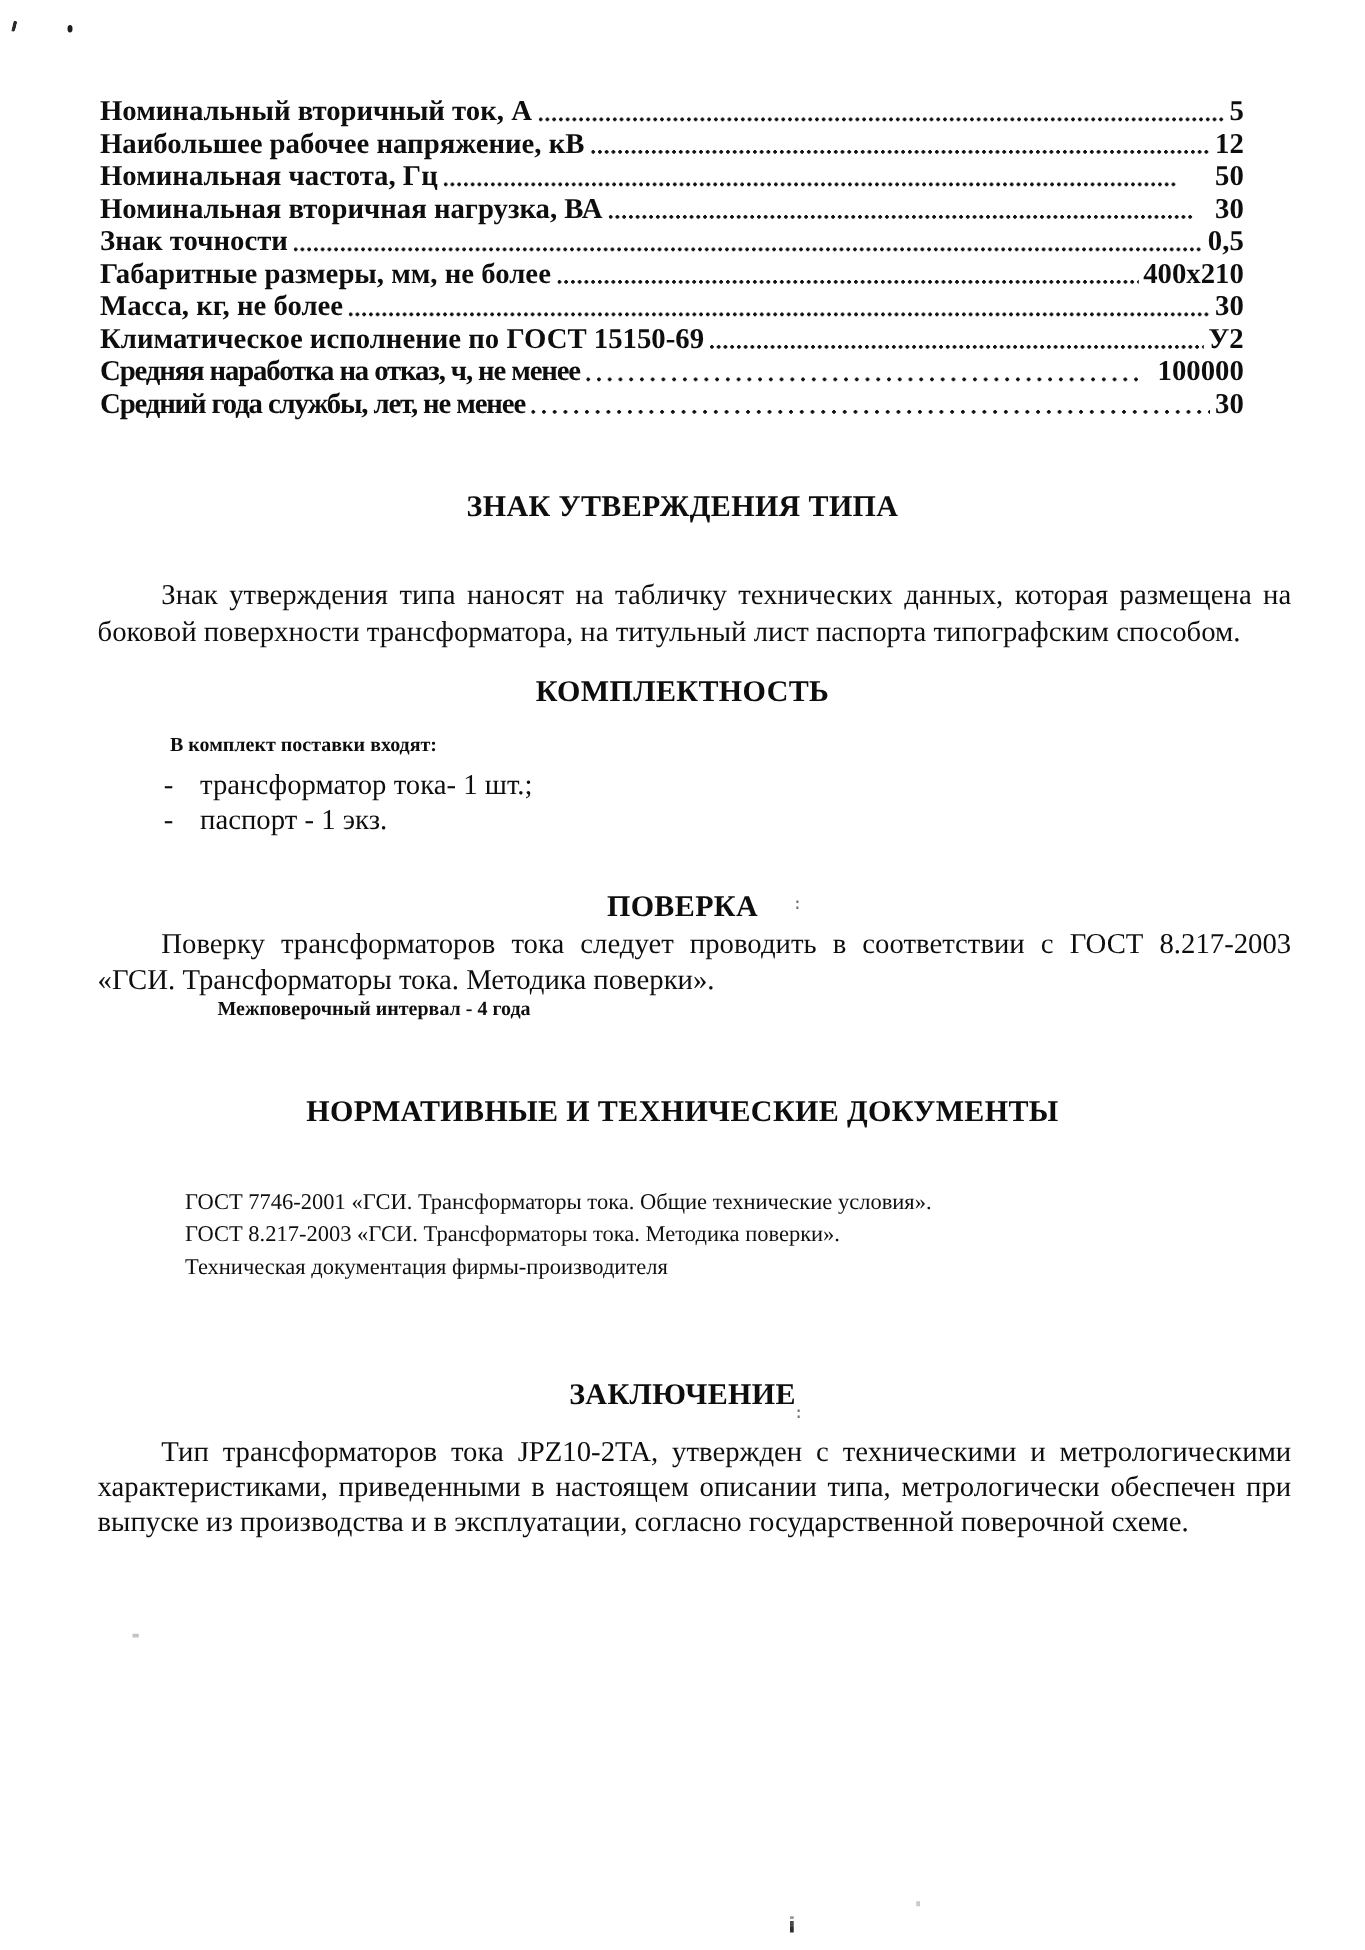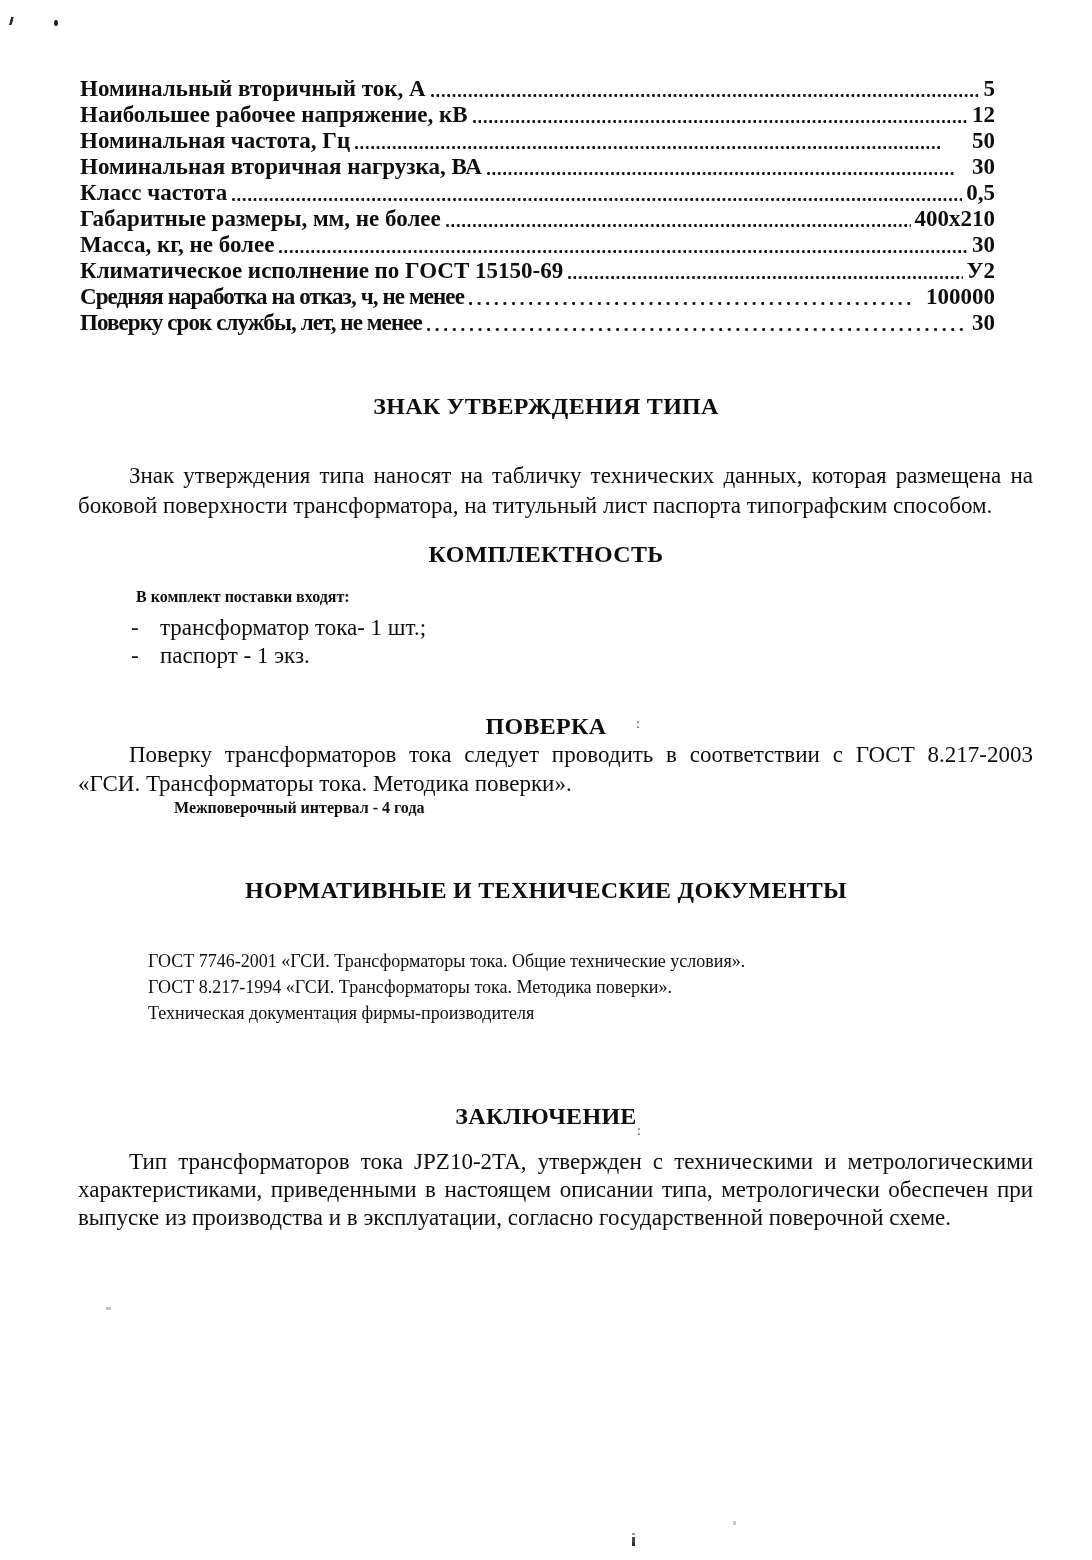--- a/index.html
+++ b/index.html
@@ -173,21 +173,21 @@
     <span class="spec-label">Номинальная частота, Гц</span>
       <span class="leader"></span>
       <span class="spec-value">50</span>
   </div>
   <div class="spec-row">
     <span class="spec-label">Номинальная вторичная нагрузка, ВА</span>
       <span class="leader"></span>
       <span class="spec-value">30</span>
   </div>
   <div class="spec-row">
-    <span class="spec-label">Класс частота</span>
+    <span class="spec-label">Знак точности</span>
       <span class="leader"></span>
       <span class="spec-value">0,5</span>
   </div>
   <div class="spec-row">
     <span class="spec-label">Габаритные размеры, мм, не более</span>
       <span class="leader"></span>
       <span class="spec-value">400x210</span>
   </div>
   <div class="spec-row">
     <span class="spec-label">Масса, кг, не более</span>
@@ -198,21 +198,21 @@
     <span class="spec-label">Климатическое исполнение по ГОСТ 15150-69</span>
       <span class="leader"></span>
       <span class="spec-value">У2</span>
   </div>
   <div class="spec-row">
     <span class="spec-label">Средняя наработка на отказ, ч, не менее</span>
       <span class="leader"></span>
       <span class="spec-value">100000</span>
   </div>
   <div class="spec-row">
-    <span class="spec-label">Поверку срок службы, лет, не менее</span>
+    <span class="spec-label">Средний года службы, лет, не менее</span>
       <span class="leader"></span>
       <span class="spec-value">30</span>
   </div>
 </div>
 
 <div id="h-type-approval" class="heading">ЗНАК УТВЕРЖДЕНИЯ ТИПА</div>
 <div id="p-type-approval" class="para">Знак утверждения типа наносят на табличку технических данных, которая размещена на боковой поверхности трансформатора, на титульный лист паспорта типографским способом.</div>
 
 <div id="h-completeness" class="heading">КОМПЛЕКТНОСТЬ</div>
 <div id="l-compl-intro" class="plain-line">В комплект поставки входят:</div>
@@ -225,21 +225,21 @@
     <span>паспорт - 1 экз.</span>
 </div>
 
 <div id="h-verification" class="heading">ПОВЕРКА</div>
 <div id="p-verification" class="para">Поверку трансформаторов тока следует проводить в соответствии с ГОСТ 8.217-2003 «ГСИ. Трансформаторы тока. Методика поверки».</div>
 <div id="l-interval" class="plain-line">Межповерочный интервал - 4 года</div>
 
 <div id="h-normative" class="heading">НОРМАТИВНЫЕ И ТЕХНИЧЕСКИЕ ДОКУМЕНТЫ</div>
 <div class="doc-lines">
   <div>ГОСТ 7746-2001 «ГСИ. Трансформаторы тока. Общие технические условия».</div>
-  <div>ГОСТ 8.217-1994 «ГСИ. Трансформаторы тока. Методика поверки».</div>
+  <div>ГОСТ 8.217-2003 «ГСИ. Трансформаторы тока. Методика поверки».</div>
   <div>Техническая документация фирмы-производителя</div>
 </div>
 
 <div id="h-conclusion" class="heading">ЗАКЛЮЧЕНИЕ</div>
 <div id="p-conclusion" class="para">Тип трансформаторов тока JPZ10-2TA, утвержден с техническими и метрологическими характеристиками, приведенными в настоящем описании типа, метрологически обеспечен при выпуске из производства и в эксплуатации, согласно государственной поверочной схеме.</div>
 
 <div id="art-tl-comma" class="artifact"></div>
 <div id="art-tl-dot" class="artifact"></div>
 <div id="art-colon-1" class="artifact faint-colon">:</div>
 <div id="art-colon-2" class="artifact faint-colon">:</div>

